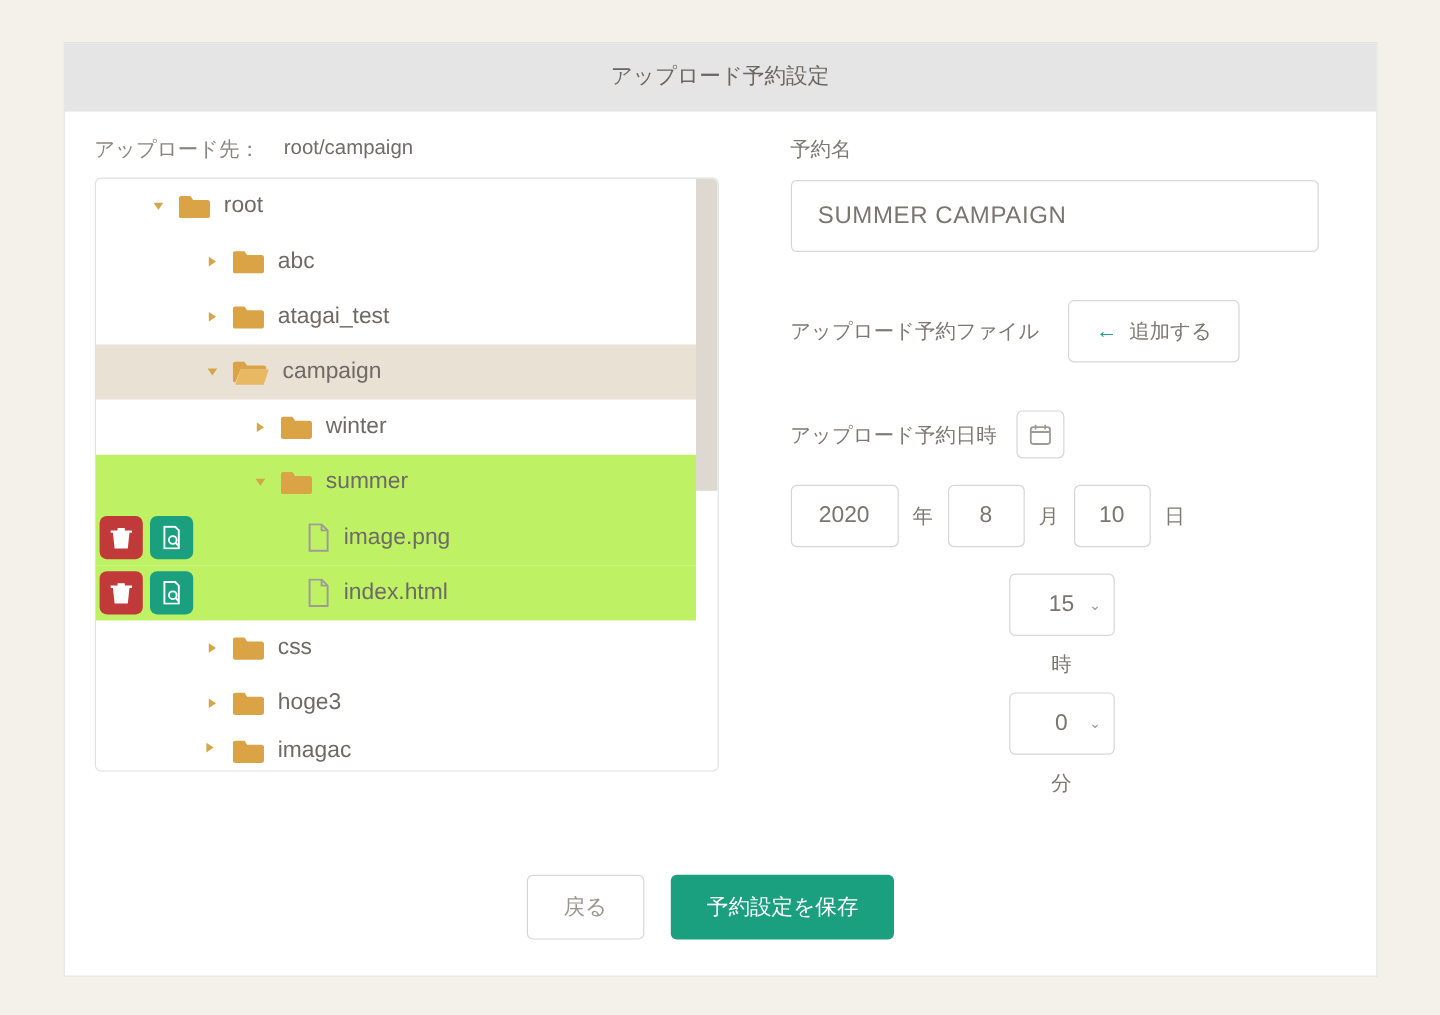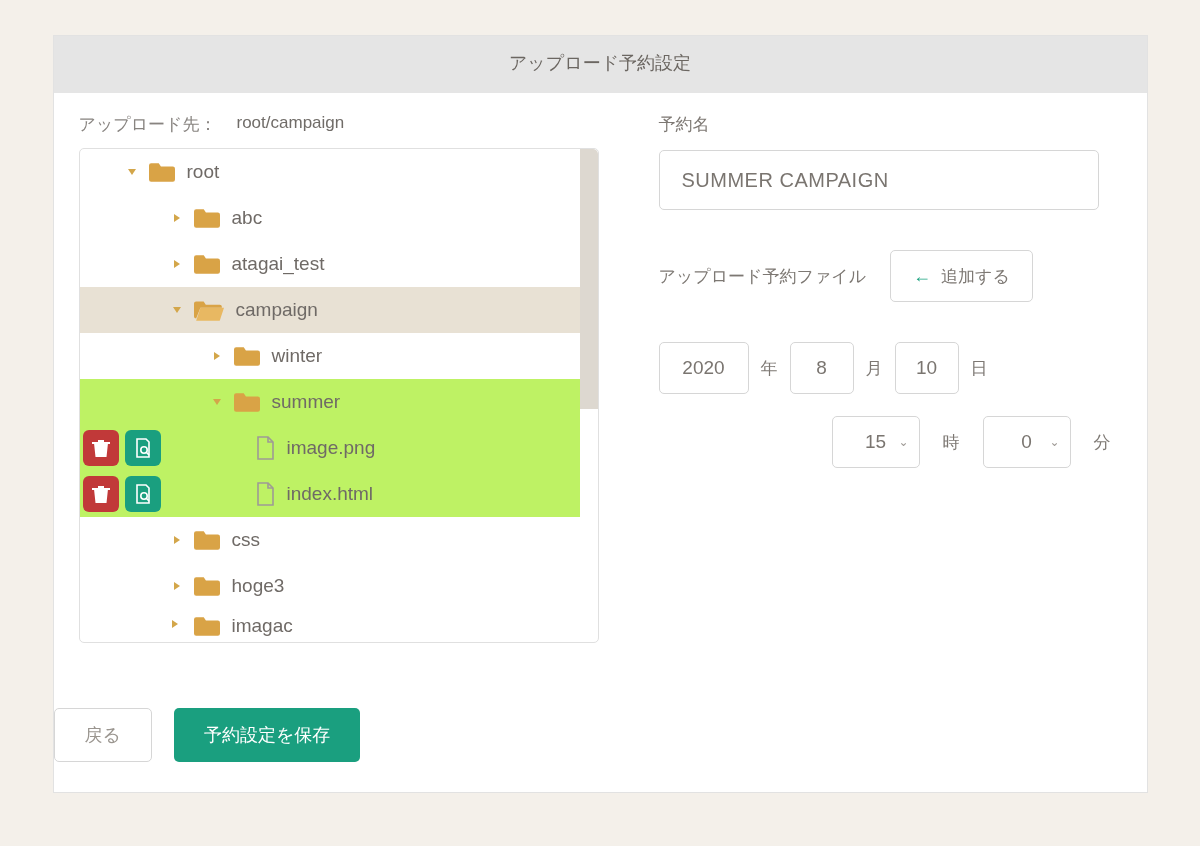--- a/index.html
+++ b/index.html
@@ -152,22 +152,23 @@
       background:#fff;
     }
     .num-input.year { width:90px; }
     .num-input.md { width:64px; }
     .unit-label { color:#7d7873; font-size:17px; }
     .time-inputs {
       margin-top:22px;
       display:flex;
       align-items:center;
       justify-content:flex-end;
-      gap:23px;
+      gap:12px;
       width:452px;
+      flex-direction:column;
     }
     .select-box {
       height:52px;
       width:88px;
       border:1px solid #d6d6d6;
       border-radius:5px;
       display:flex;
       align-items:center;
       justify-content:center;
       position:relative;
@@ -175,21 +176,21 @@
     }
     .select-box .val { color:#7a7570; font-size:19px; }
     .select-box .chev {
       position:absolute;
       right:10px;
       color:#9e9a95;
       font-size:12px;
     }
     .modal-footer {
       display:flex;
-      justify-content:flex-start;
+      justify-content:center;
       gap:22px;
       padding:55px 16px 30px 0;
     }
     .footer-btn {
       height:54px;
       padding:0 30px;
       border-radius:5px;
       font-size:18px;
       cursor:pointer;
       display:flex;
@@ -395,20 +396,30 @@
 
       <div class="upload-file-row">
         <span class="right-label" style="margin:0;">アップロード予約ファイル</span>
         <div class="add-btn">
           <span class="add-btn-arrow">←</span>
           <span>追加する</span>
         </div>
       </div>
 
       <div class="datetime-section">
+        <div class="datetime-label-row">
+          <span class="right-label" style="margin:0;">アップロード予約日時</span>
+          <div class="cal-icon-btn">
+            <svg width="20" height="20" viewBox="0 0 20 20">
+                <rect x="2" y="4" width="16" height="14" rx="2" fill="none" stroke="#9e9a95" stroke-width="1.5"></rect>
+                <path d="M2 8h16" stroke="#9e9a95" stroke-width="1.5"></path>
+                <path d="M6 2v4 M14 2v4" stroke="#9e9a95" stroke-width="1.5"></path>
+              </svg>
+          </div>
+        </div>
 
         <div class="date-inputs">
           <input class="num-input year" value="2020" style="">
           <span class="unit-label">年</span>
           <input class="num-input md" value="8" style="">
           <span class="unit-label">月</span>
           <input class="num-input md" value="10" style="">
           <span class="unit-label">日</span>
         </div>
 

